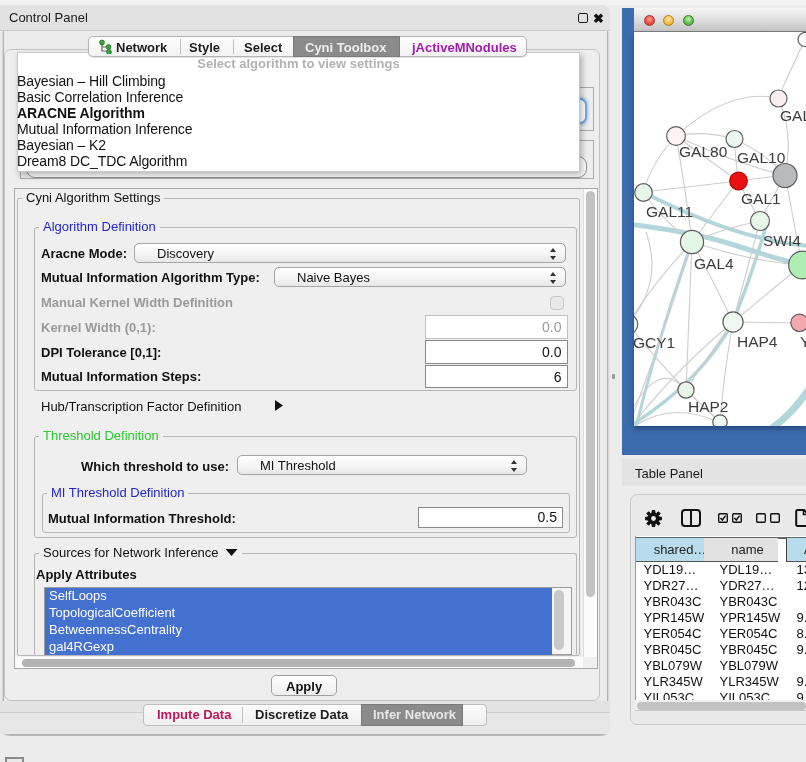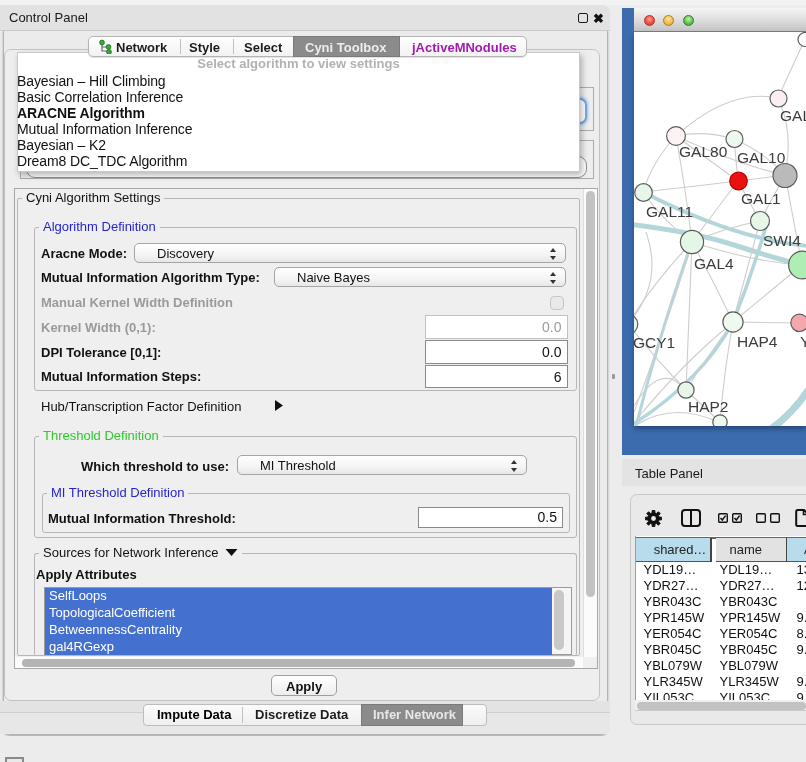--- a/index.html
+++ b/index.html
@@ -165,21 +165,21 @@
 
   <div id="bottombar">
     <div class="abs" style="left:271px;top:675px;width:66px;height:21px;border:1px solid #9f9f9f;
          border-radius:5px;background:linear-gradient(#ffffff,#ededed);"></div>
     <div class="abs" style="left:286px;top:679px;font-size:13px;font-weight:bold;color:#111;">Apply</div>
 
     <div class="abs" style="left:143px;top:704px;width:344px;height:22px;
          background:linear-gradient(#fbfbfb,#efefef);border:1px solid #bdbdbd;
          border-radius:4px;"></div>
     <div class="abs" style="left:242px;top:707px;width:1px;height:16px;background:#c0c0c0;"></div>
-    <div class="abs" style="left:157px;top:706.5px;font-size:13px;font-weight:bold;color:#000000;">Impute Data</div>
+    <div class="abs" style="left:157px;top:706.5px;font-size:13px;font-weight:bold;color:#be185d;">Impute Data</div>
     <div class="abs" style="left:255px;top:706.5px;font-size:13px;font-weight:bold;color:#1c1c1c;">Discretize Data</div>
     <div class="abs" style="left:361px;top:704px;width:102px;height:22px;background:#8b8b8b;border:1px solid #7a7a7a;"></div>
     <div class="abs" style="left:373px;top:706.5px;font-size:13px;font-weight:bold;color:#e8e8e8;">Infer Network</div>
   </div>
 
   <div class="abs" style="left:612px;top:374px;width:3px;height:5px;background:#9a9a9a;border-radius:1px;"></div>
 
   <div id="netwin">
     <div class="abs" style="left:622px;top:8px;width:184px;height:447px;background:#3c6cae;"></div>
 
@@ -298,22 +298,22 @@
     <svg class="abs" style="left:795px;top:509px;" width="14" height="18" viewBox="0 0 14 18">
       <path d="M1.2 2.5 A1.5 1.5 0 0 1 2.7 1 L9 1 L13 5 L13 15.5 A1.5 1.5 0 0 1 11.5 17 L2.7 17 A1.5 1.5 0 0 1 1.2 15.5 Z" fill="none" stroke="#111" stroke-width="2"></path>
       <path d="M8.5 1 L8.5 5.5 L13 5.5" fill="none" stroke="#111" stroke-width="1.6"></path>
     </svg>
 
     <div class="abs" style="left:634.5px;top:536px;width:171.5px;height:164px;background:#fff;border-left:1px solid #9c9c9c;overflow:hidden;">
       <div class="abs" style="left:0px;top:1px;width:172px;height:1.5px;background:#666;"></div>
       <div class="abs" style="left:0.5px;top:2px;width:74px;height:24px;background:#b8dcec;border-bottom:1.5px solid #555;
            text-align:center;font-size:13px;color:#222;padding-top:4px;padding-left:14px;">shared…</div>
       <div class="abs" style="left:74.5px;top:2px;width:1.5px;height:24px;background:#444;"></div>
-      <div class="abs" style="left:80px;top:2px;width:74px;height:24px;background:#e2e2e2;border-bottom:1.5px solid #555;
-           text-align:left;font-size:13px;color:#222;padding-top:4px;padding-left:14px;">name</div>
+      <div class="abs" style="left:68px;top:2px;width:74px;height:24px;background:#e2e2e2;border-bottom:1.5px solid #555;
+           text-align:center;font-size:13px;color:#222;padding-top:4px;padding-left:14px;">name</div>
       <div class="abs" style="left:150px;top:2px;width:1.5px;height:24px;background:#444;"></div>
       <div class="abs" style="left:151.5px;top:2px;width:21px;height:24px;background:#b8dcec;border-bottom:1.5px solid #555;
            font-size:13px;color:#222;padding-top:4px;padding-left:17px;overflow:hidden;">A</div>
       <div class="abs" style="left:8px;top:26px;font-size:13px;color:#111;line-height:16px;">YDL19…<br>YDR27…<br>YBR043C<br>YPR145W<br>YER054C<br>YBR045C<br>YBL079W<br>YLR345W<br>YIL053C</div>
       <div class="abs" style="left:84px;top:26px;font-size:13px;color:#111;line-height:16px;">YDL19…<br>YDR27…<br>YBR043C<br>YPR145W<br>YER054C<br>YBR045C<br>YBL079W<br>YLR345W<br>YIL053C</div>
       <div class="abs" style="left:161px;top:26px;font-size:13px;color:#111;line-height:16px;">13<br>12<br>&nbsp;<br>9.<br>8.<br>9.<br>&nbsp;<br>9.<br>9.</div>
     </div>
 
     <div class="abs" style="left:635px;top:700px;width:171px;height:11px;background:#f0f0f0;border-bottom:1px solid #c9c9c9;"></div>
     <div class="abs" style="left:637px;top:701.5px;width:169px;height:8px;background:#c2c2c2;border-radius:4px;"></div>

